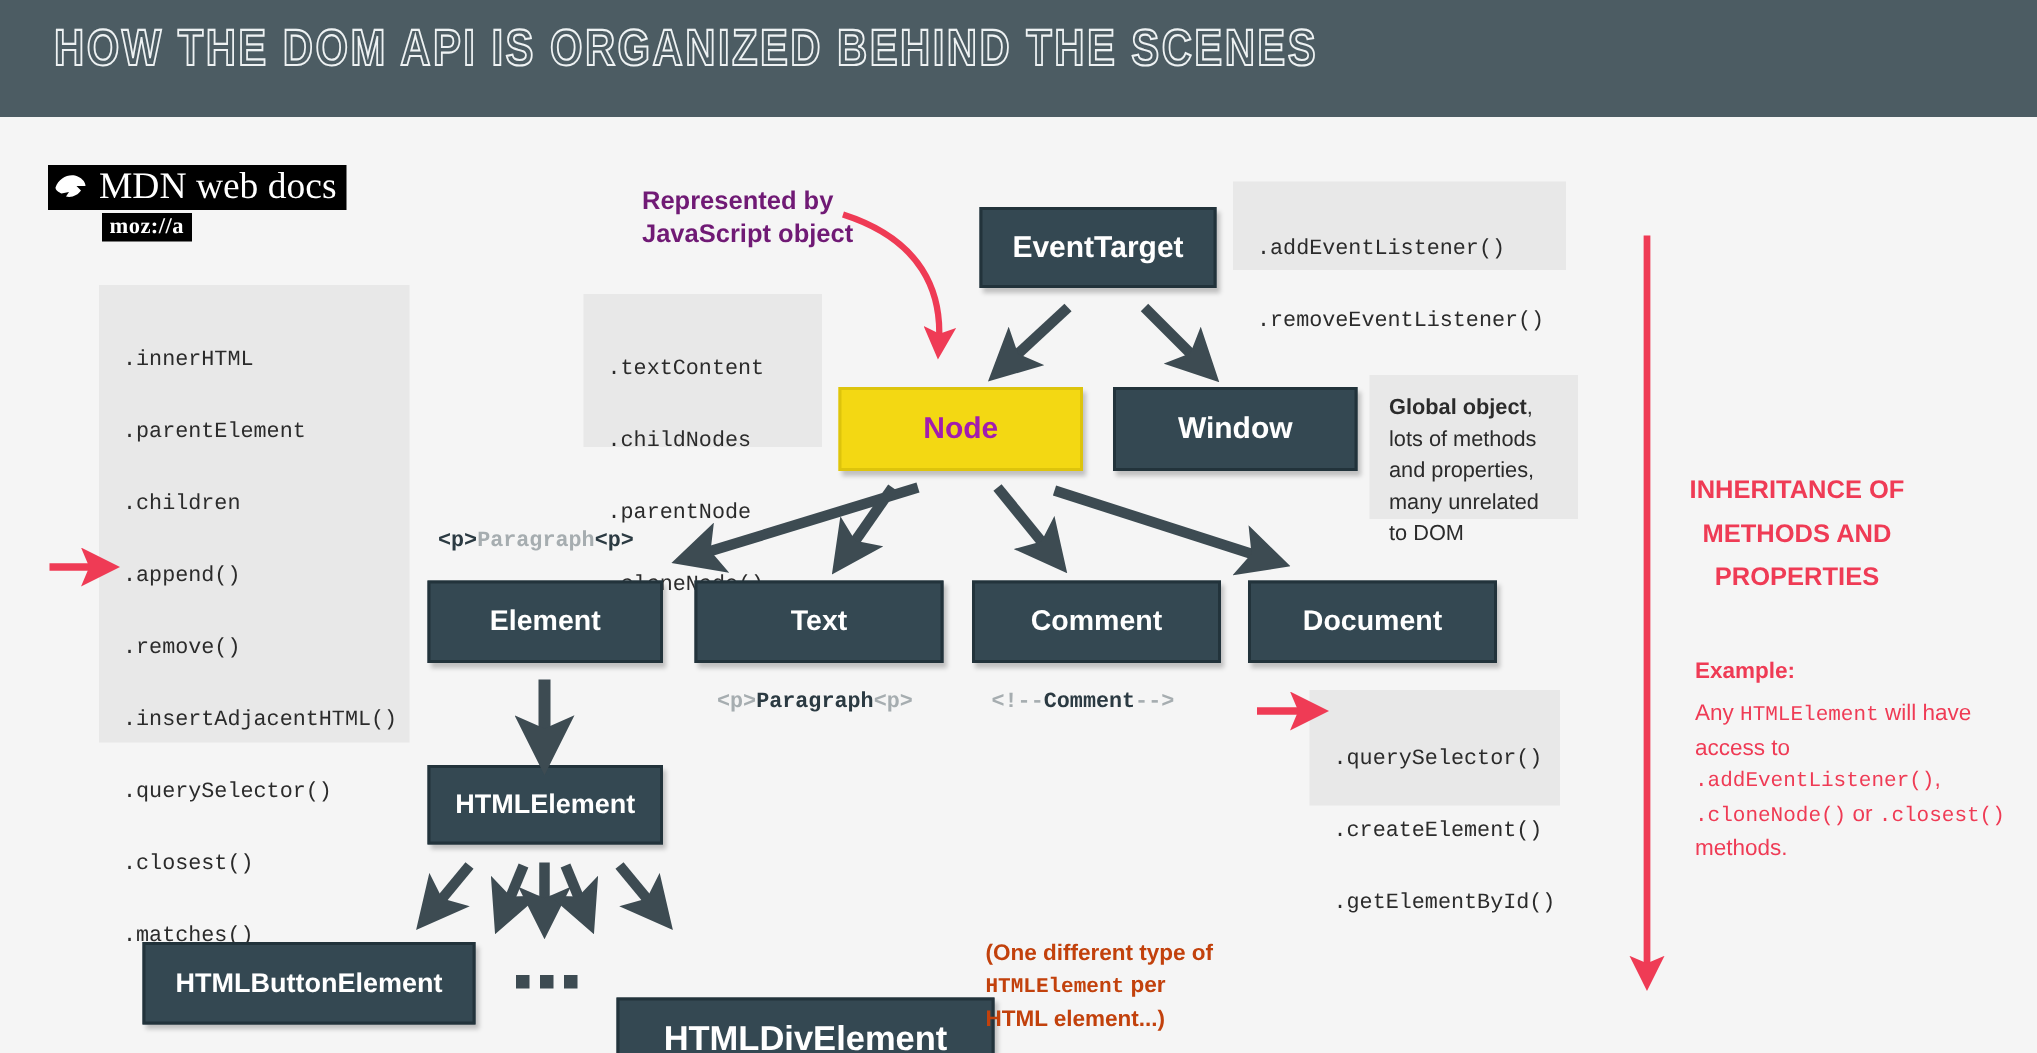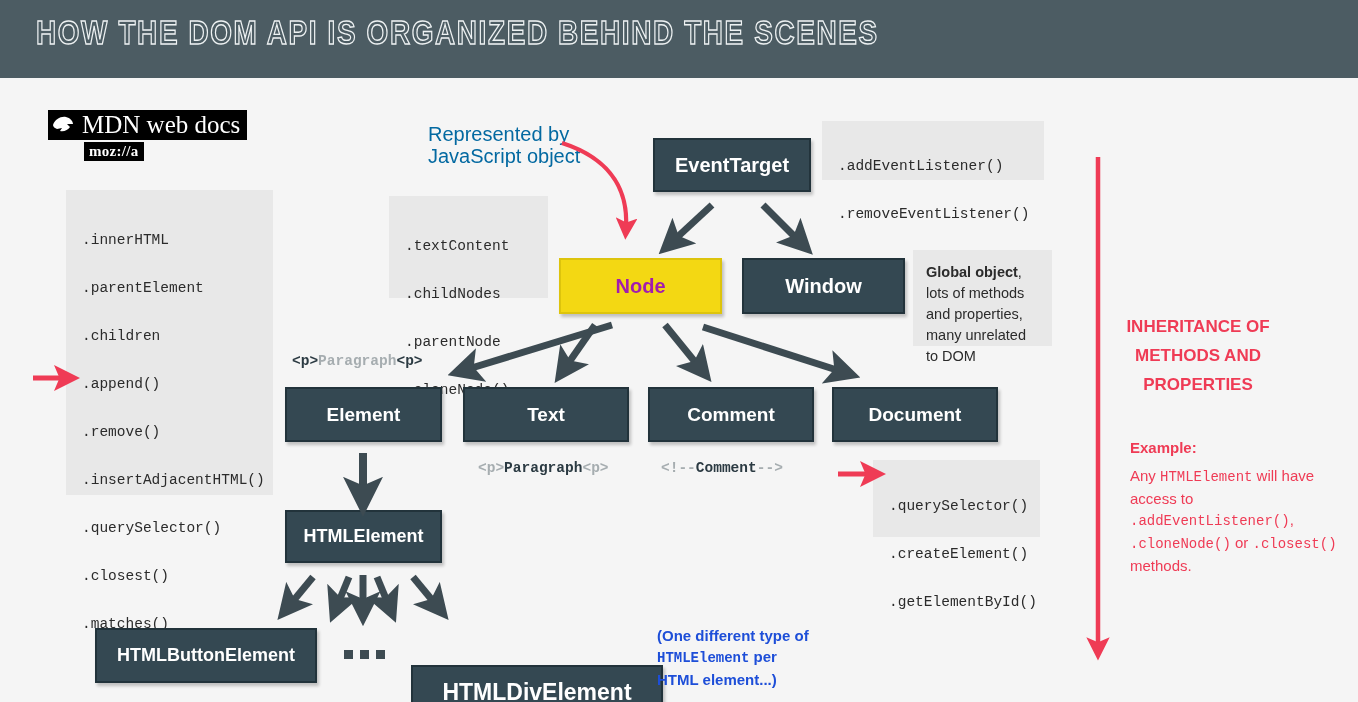--- a/index.html
+++ b/index.html
@@ -21,21 +21,21 @@
     font-family: "Liberation Sans Narrow", "Liberation Sans", sans-serif;
     font-size: 34px; font-weight: 700; letter-spacing: 2px;
     color: transparent;
     -webkit-text-stroke: 1.4px #eef2f3;
     text-transform: uppercase;
     transform: scaleX(0.82); transform-origin: left center;
     white-space: nowrap;
   }
 
   
-  .mdn { position: absolute; left: 48px; top: 110px; }
+  .mdn { position: absolute; left: 32px; top: 110px; }
   .mdn-row { display: flex; align-items: stretch; height: 30px; }
   .mdn-dino {
     background: #000; width: 30px; display: flex;
     align-items: center; justify-content: center;
   }
   .mdn-word {
     background: #000; color: #fff;
     font-family: "Liberation Serif", serif; font-size: 25px; line-height: 30px;
     padding: 0 7px 0 4px; white-space: nowrap;
   }
@@ -71,38 +71,38 @@
   
   .codeann {
     position: absolute; font-family: "Liberation Mono", monospace;
     font-size: 14.5px; font-weight: 700; white-space: nowrap;
   }
   .tag-dark { color: #2b3a42; }
   .tag-grey { color: #a6adb0; }
   .txt-dark { color: #2b3a42; }
   .txt-grey { color: #a6adb0; }
   .redlabel {
-    position: absolute; color: #0369a1; font-weight: 400;
-    font-size: 20px; line-height: 22px; white-space: pre-line;
+    position: absolute; color: #701a75; font-weight: 700;
+    font-size: 17px; line-height: 22px; white-space: pre-line;
   }
   .inherit {
     position: absolute; color: #ef3b55; font-weight: 700;
     font-size: 17px; line-height: 29px; text-align: center; white-space: pre-line;
   }
   .example-h {
     position: absolute; color: #ef3b55; font-weight: 700; font-size: 15px;
   }
   .example-b {
     position: absolute; color: #ef3b55; font-size: 15px; line-height: 21px;
     width: 215px;
   }
   .example-b .mono { font-family: "Liberation Mono", monospace; font-size: 14px; }
 
   .sidenote {
-    position: absolute; color: #1d4ed8; font-weight: 700;
+    position: absolute; color: #c2410c; font-weight: 700;
     font-size: 15px; line-height: 21px; width: 175px;
   }
   .sidenote .mono { font-family: "Liberation Mono", monospace; font-size: 14px; }
 
   
   #arrows { position: absolute; left: 0; top: 0; width: 1358px; height: 702px;
             pointer-events: none; }
 
   .dots { position: absolute; display: flex; gap: 7px; align-items: center; }
   .dots i { width: 9px; height: 9px; background: #3d4b52; display: block; }

